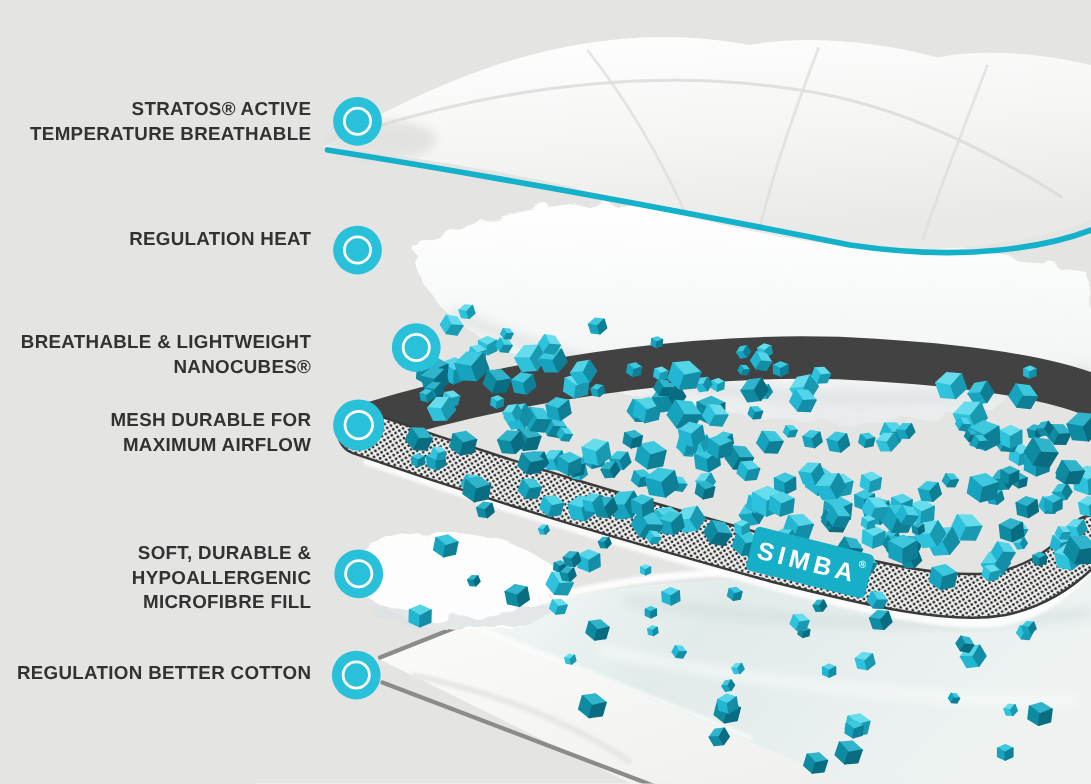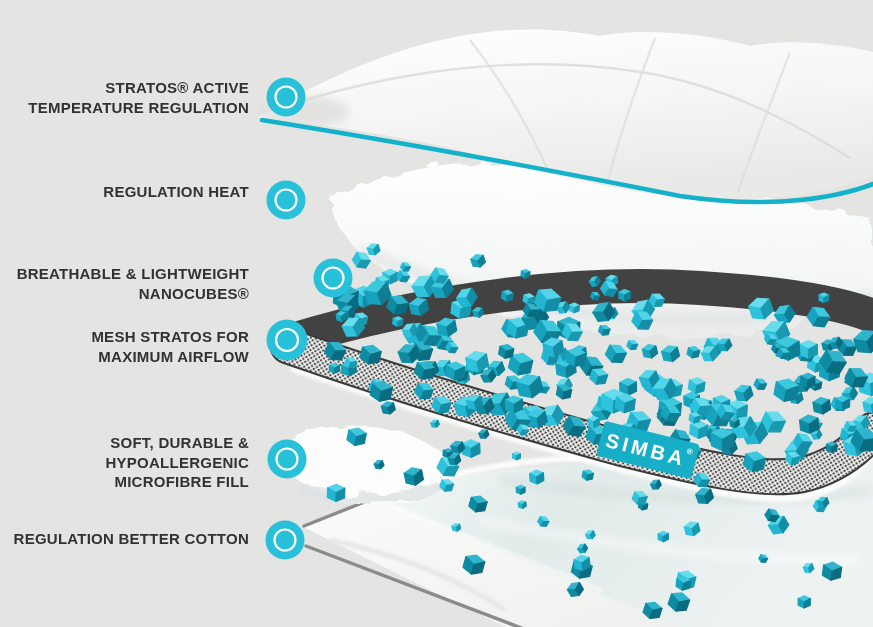--- a/index.html
+++ b/index.html
@@ -1410,31 +1410,31 @@
         </g>
       <g>
           <circle cx="285" cy="540" r="19.5" style="fill:var(--accent,#29c0da)"></circle>
           <circle cx="285" cy="540" r="10.5" fill="none" stroke="#ffffff" stroke-width="2.2"></circle>
         </g>
     </g>
   </svg>
 
   <div class="label" style="top:78px">
     <div>STRATOS® ACTIVE</div>
-    <div>TEMPERATURE REGULATION</div>
+    <div>TEMPERATURE BREATHABLE</div>
   </div>
   <div class="label" style="top:182px">
     <div>REGULATION HEAT</div>
   </div>
   <div class="label" style="top:264px">
     <div>BREATHABLE &amp; LIGHTWEIGHT</div>
     <div>NANOCUBES®</div>
   </div>
   <div class="label" style="top:327px">
-    <div>MESH STRATOS FOR</div>
+    <div>MESH DURABLE FOR</div>
     <div>MAXIMUM AIRFLOW</div>
   </div>
   <div class="label" style="top:433px">
     <div>SOFT, DURABLE &amp;</div>
     <div>HYPOALLERGENIC</div>
     <div>MICROFIBRE FILL</div>
   </div>
   <div class="label" style="top:529px">
     <div>REGULATION BETTER COTTON</div>
   </div>

